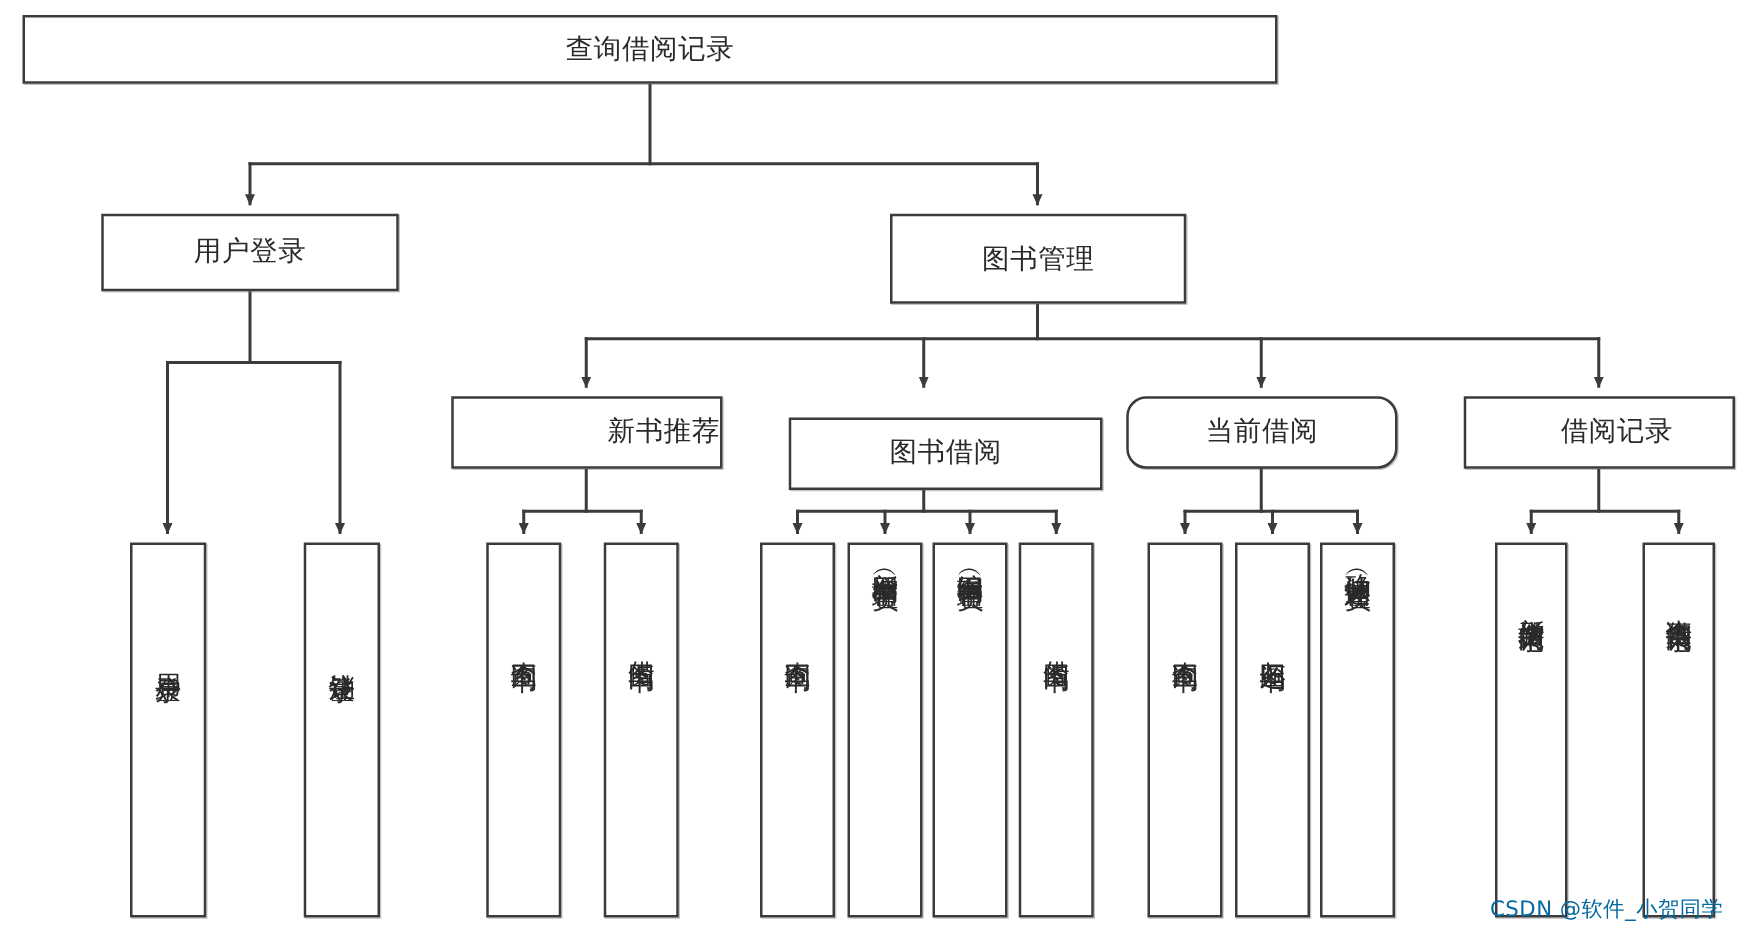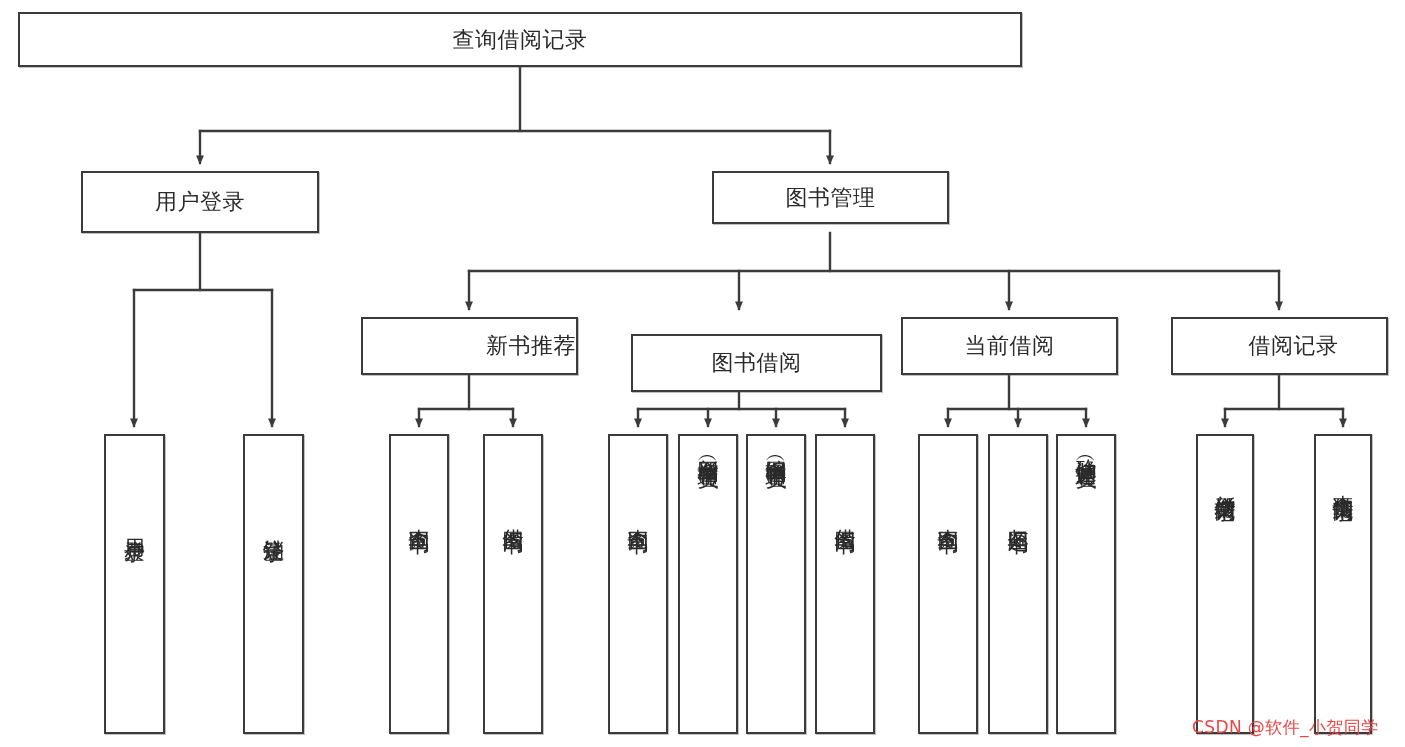--- a/index.html
+++ b/index.html
@@ -58,21 +58,21 @@
     writing-mode: vertical-rl;
     text-orientation: upright;
     font-size: 21px;
     line-height: 1.05;
     letter-spacing: 1.5px;
     margin-top: 0;
   }
   .watermark {
     position: absolute;
     font-size: 17px;
-    color: #ef4444;
+    color: #0369a1;
     white-space: nowrap;
     letter-spacing: 0.4px;
   }
 </style>
 </head>
 <body>
 
 <div id="diagram-root">
 
   <svg class="connector-layer" viewBox="0 0 1405 747" width="1405" height="747" aria-hidden="true">
@@ -130,33 +130,33 @@
   </svg>
 
   <div class="node horizontal" style="left:18px; top:12px; width:1004px; height:55px;">
     <span class="node-label">查询借阅记录</span>
   </div>
 
   <div class="node horizontal" style="left:81px; top:171px; width:238px; height:62px;">
     <span class="node-label">用户登录</span>
   </div>
 
-  <div class="node horizontal" style="left:712px; top:171px; width:237px; height:53px;font-family:Liberation Serif, serif;">
+  <div class="node horizontal" style="left:712px; top:171px; width:237px; height:72px;font-family:Liberation Serif, serif;">
     <span class="node-label">图书管理</span>
   </div>
 
   <div class="node horizontal" style="left:361px; top:317px; width:217px; height:58px;justify-content:flex-end;">
     <span class="node-label">新书推荐</span>
   </div>
 
   <div class="node horizontal" style="left:631px; top:334px; width:251px; height:58px;">
     <span class="node-label">图书借阅</span>
   </div>
 
-  <div class="node horizontal" style="left:901px; top:317px; width:217px; height:58px;">
+  <div class="node horizontal" style="left:901px; top:317px; width:217px; height:58px;border-radius:16px;">
     <span class="node-label">当前借阅</span>
   </div>
 
   <div class="node horizontal" style="left:1171px; top:317px; width:217px; height:58px;padding-left:28px;">
     <span class="node-label">借阅记录</span>
   </div>
 
   <div class="node vertical" style="left:104px; top:434px; width:61px; height:300px; padding-top:86px;">
     <span class="node-label">用户登录</span>
   </div>

